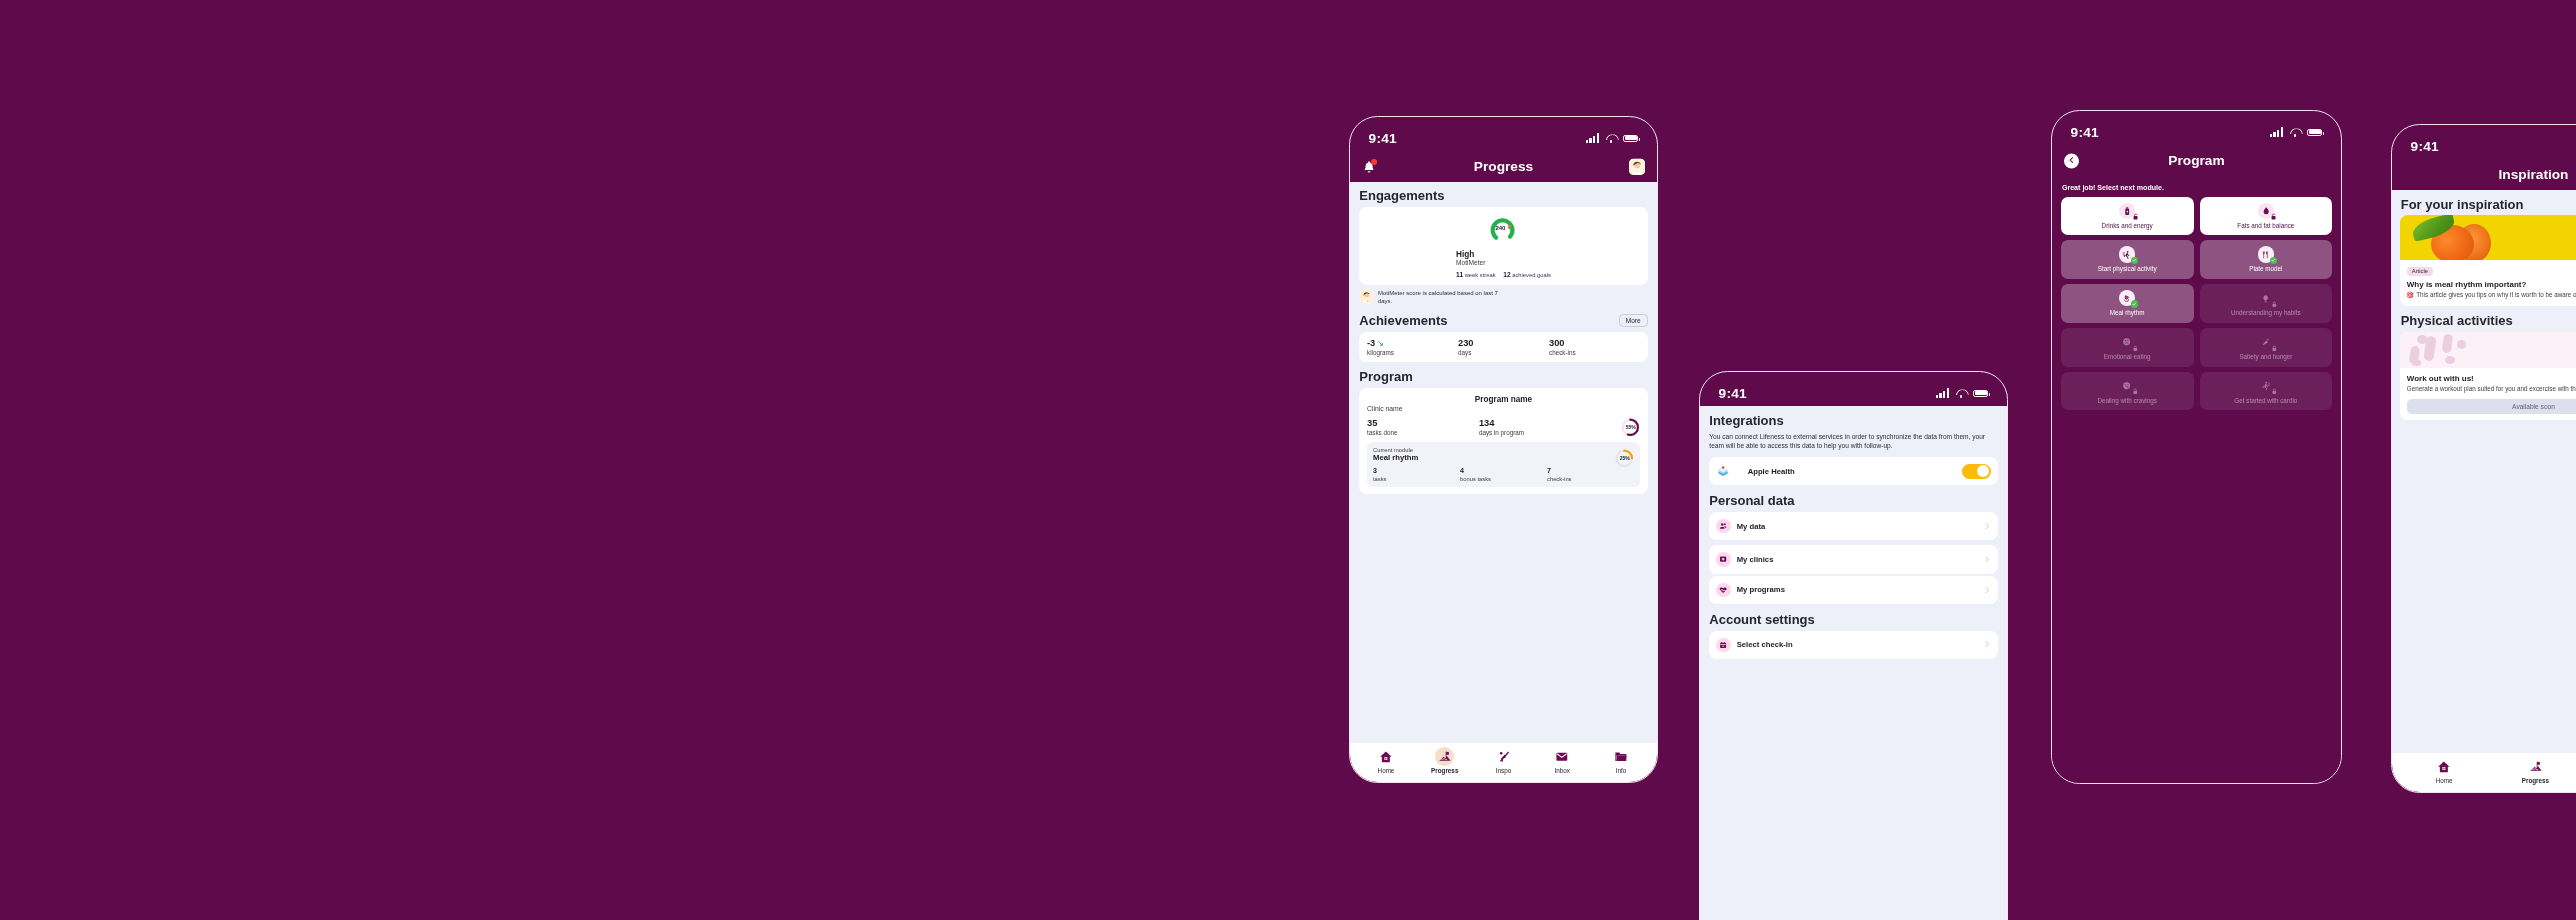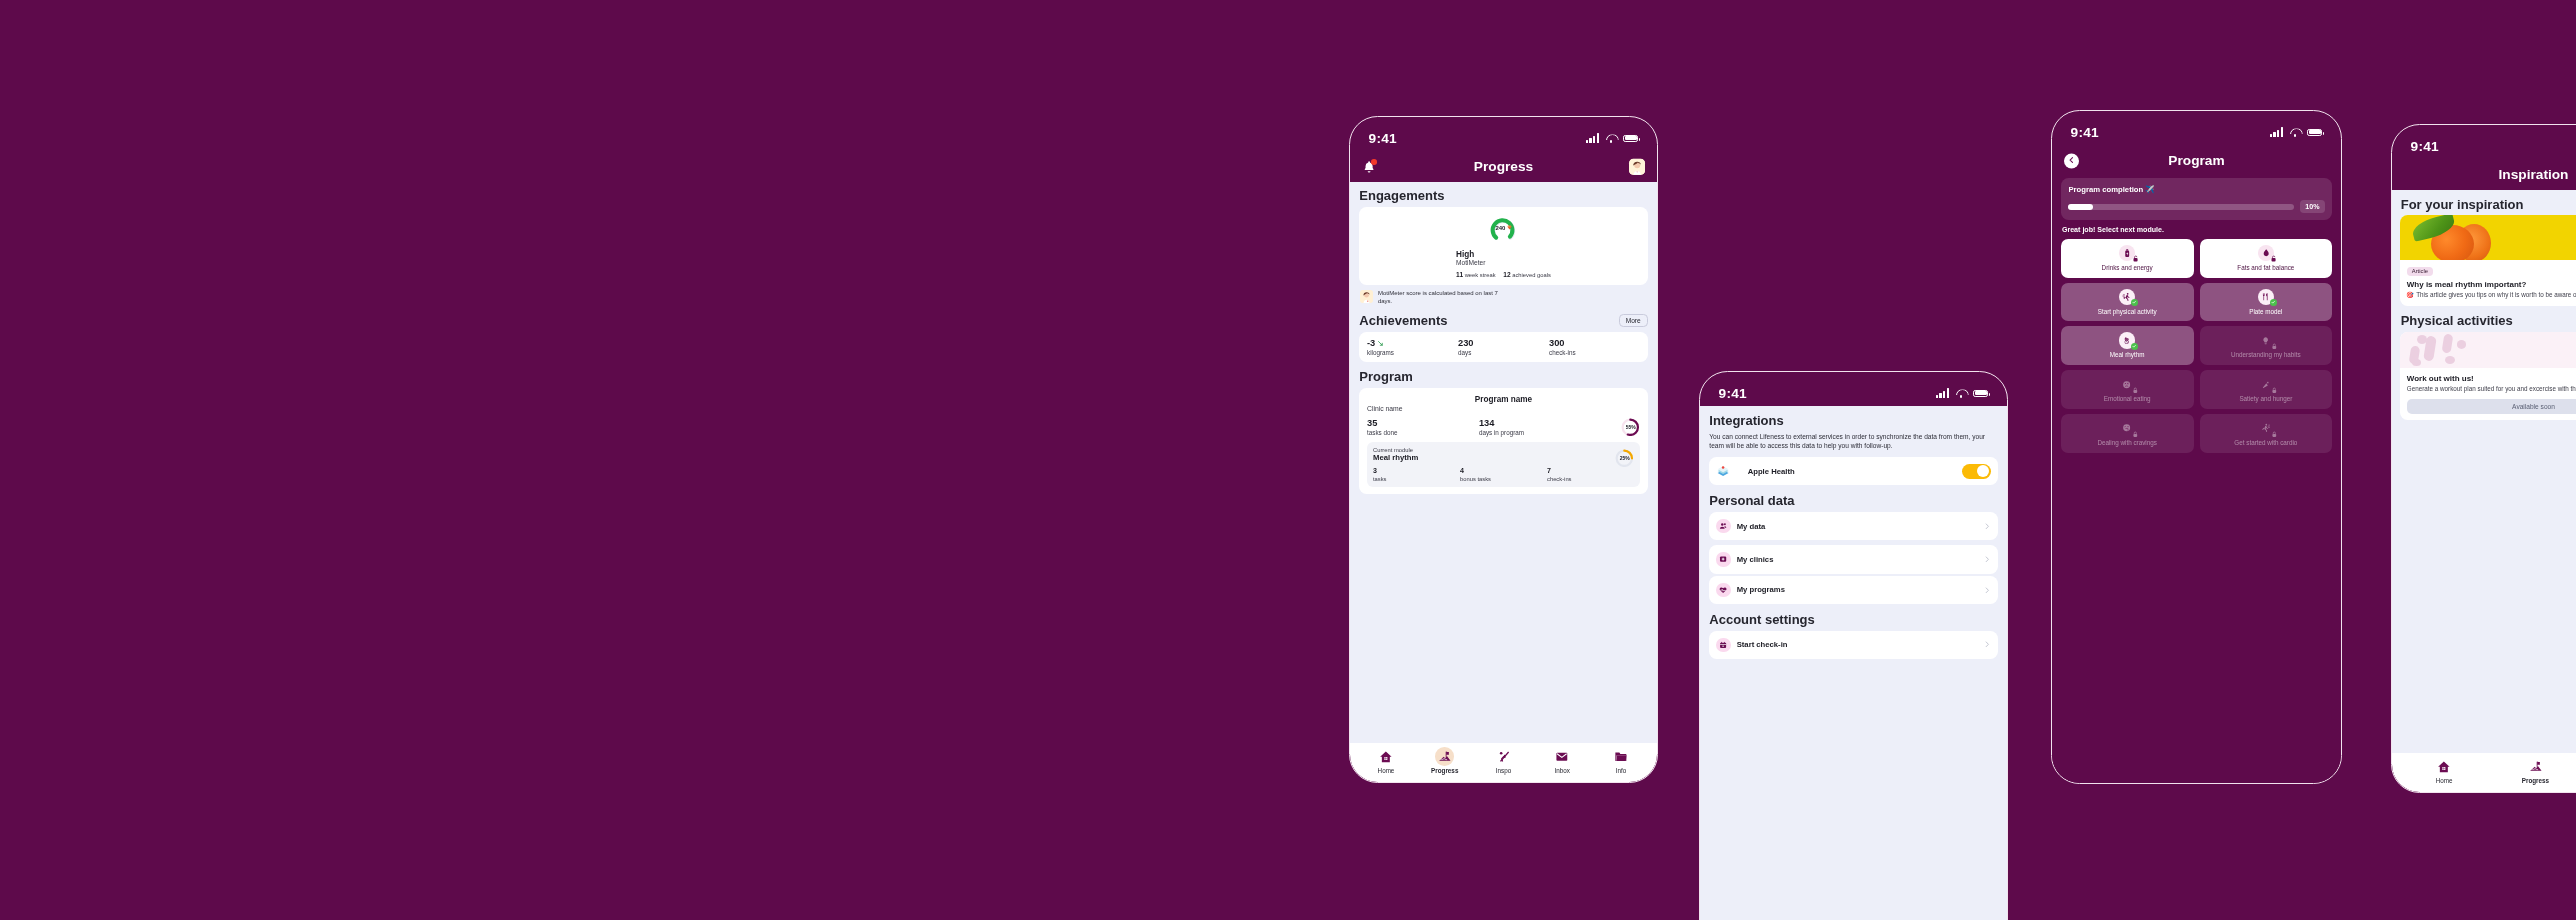--- a/index.html
+++ b/index.html
@@ -551,21 +551,21 @@
           <div class="card" style="display:flex;align-items:center;padding:7.1px 7.7px;">
             <div style="width:14.2px;height:14.2px;border-radius:50%;background:#FAD9EE;display:flex;align-items:center;justify-content:center;margin-right:6px;">
               <svg width="8.2" height="8.2" viewBox="0 0 20 20" fill="#6B0C52">
                 <rect x="2.6" y="4" width="14.8" height="13" rx="2.2"></rect>
                 <rect x="2.6" y="7.6" width="14.8" height="1.6" fill="#fff"></rect>
                 <rect x="8.2" y="11.4" width="3.6" height="2.4" fill="#fff"></rect>
                 <rect x="5.6" y="2" width="1.8" height="3.4" rx=".8"></rect>
                 <rect x="12.6" y="2" width="1.8" height="3.4" rx=".8"></rect>
               </svg>
             </div>
-            <div style="font-size:7.7px;font-weight:bold;color:#1C1C24;flex:1;">Start check-in</div>
+            <div style="font-size:7.7px;font-weight:bold;color:#1C1C24;flex:1;">Select check-in</div>
             <svg width="6.6" height="6.6" viewBox="0 0 14 14">
                 <path d="M4.6 2 9.4 7l-4.8 5" stroke="#B9BCC9" stroke-width="1.8" fill="none" stroke-linecap="round" stroke-linejoin="round"></path>
               </svg>
           </div>
         </div>
       </div>
     </div>
   </div>
 
   <div class="phone" style="left:2051px; top:110px; width:291px; height:674px;">
@@ -589,30 +589,20 @@
           <div class="back-circle">
             <svg viewBox="0 0 16 16">
                 <path d="M10.2 2.6 4.6 8l5.6 5.4" stroke="#6B0C52" stroke-width="2.4" fill="none" stroke-linecap="round" stroke-linejoin="round"></path>
               </svg>
           </div>
         </div>
         <div class="nav-title">Program</div>
       </div>
 
       <div class="prog-screen">
-        <div class="completion">
-          <div class="completion-t">
-            <span>Program completion</span>
-            <span>✈️</span>
-          </div>
-          <div class="completion-row">
-            <div class="bar"></div>
-            <div class="pct-chip">10%</div>
-          </div>
-        </div>
 
         <div class="great">Great job! Select next module.</div>
 
         <div class="mod-grid">
 
           <div class="mod-card avail">
             <div class="mc-ico">
               <span class="mc-circ"></span>
               <svg width="10.4" height="10.4" viewBox="0 0 24 24" fill="#6B0C52" style="position:relative;z-index:2;">
                 <rect x="7.5" y="6" width="9" height="15" rx="2.6"></rect>

